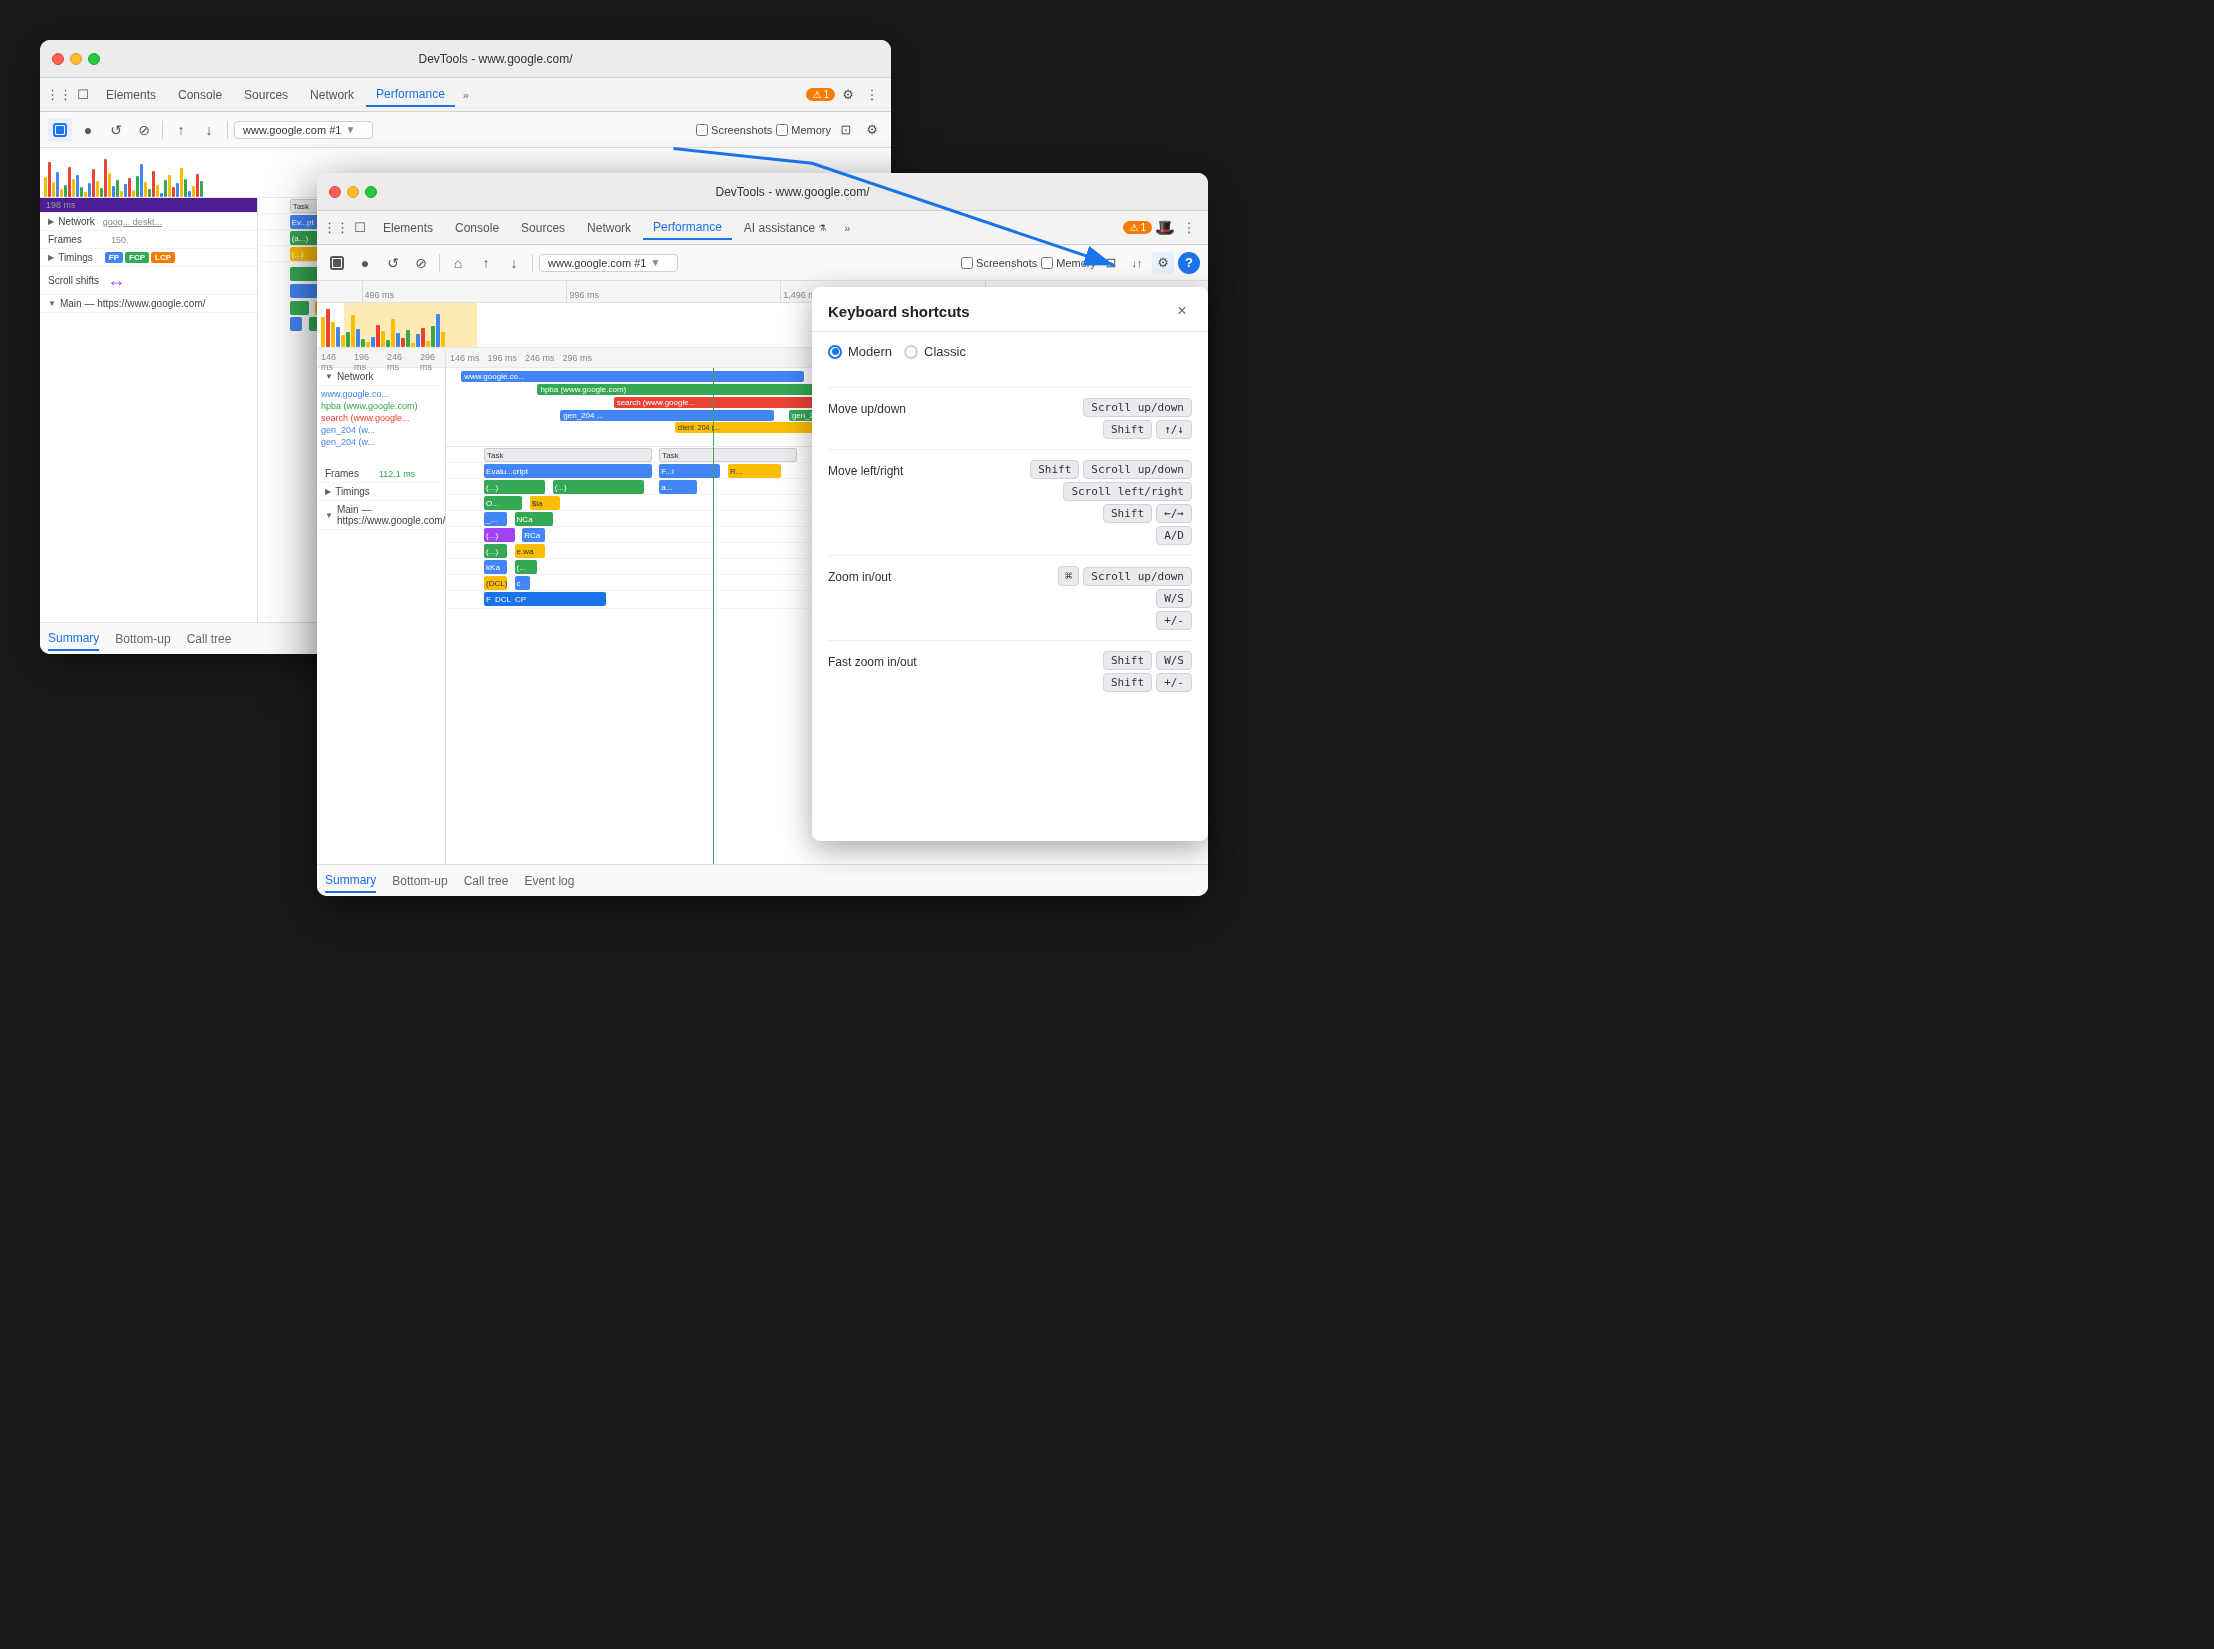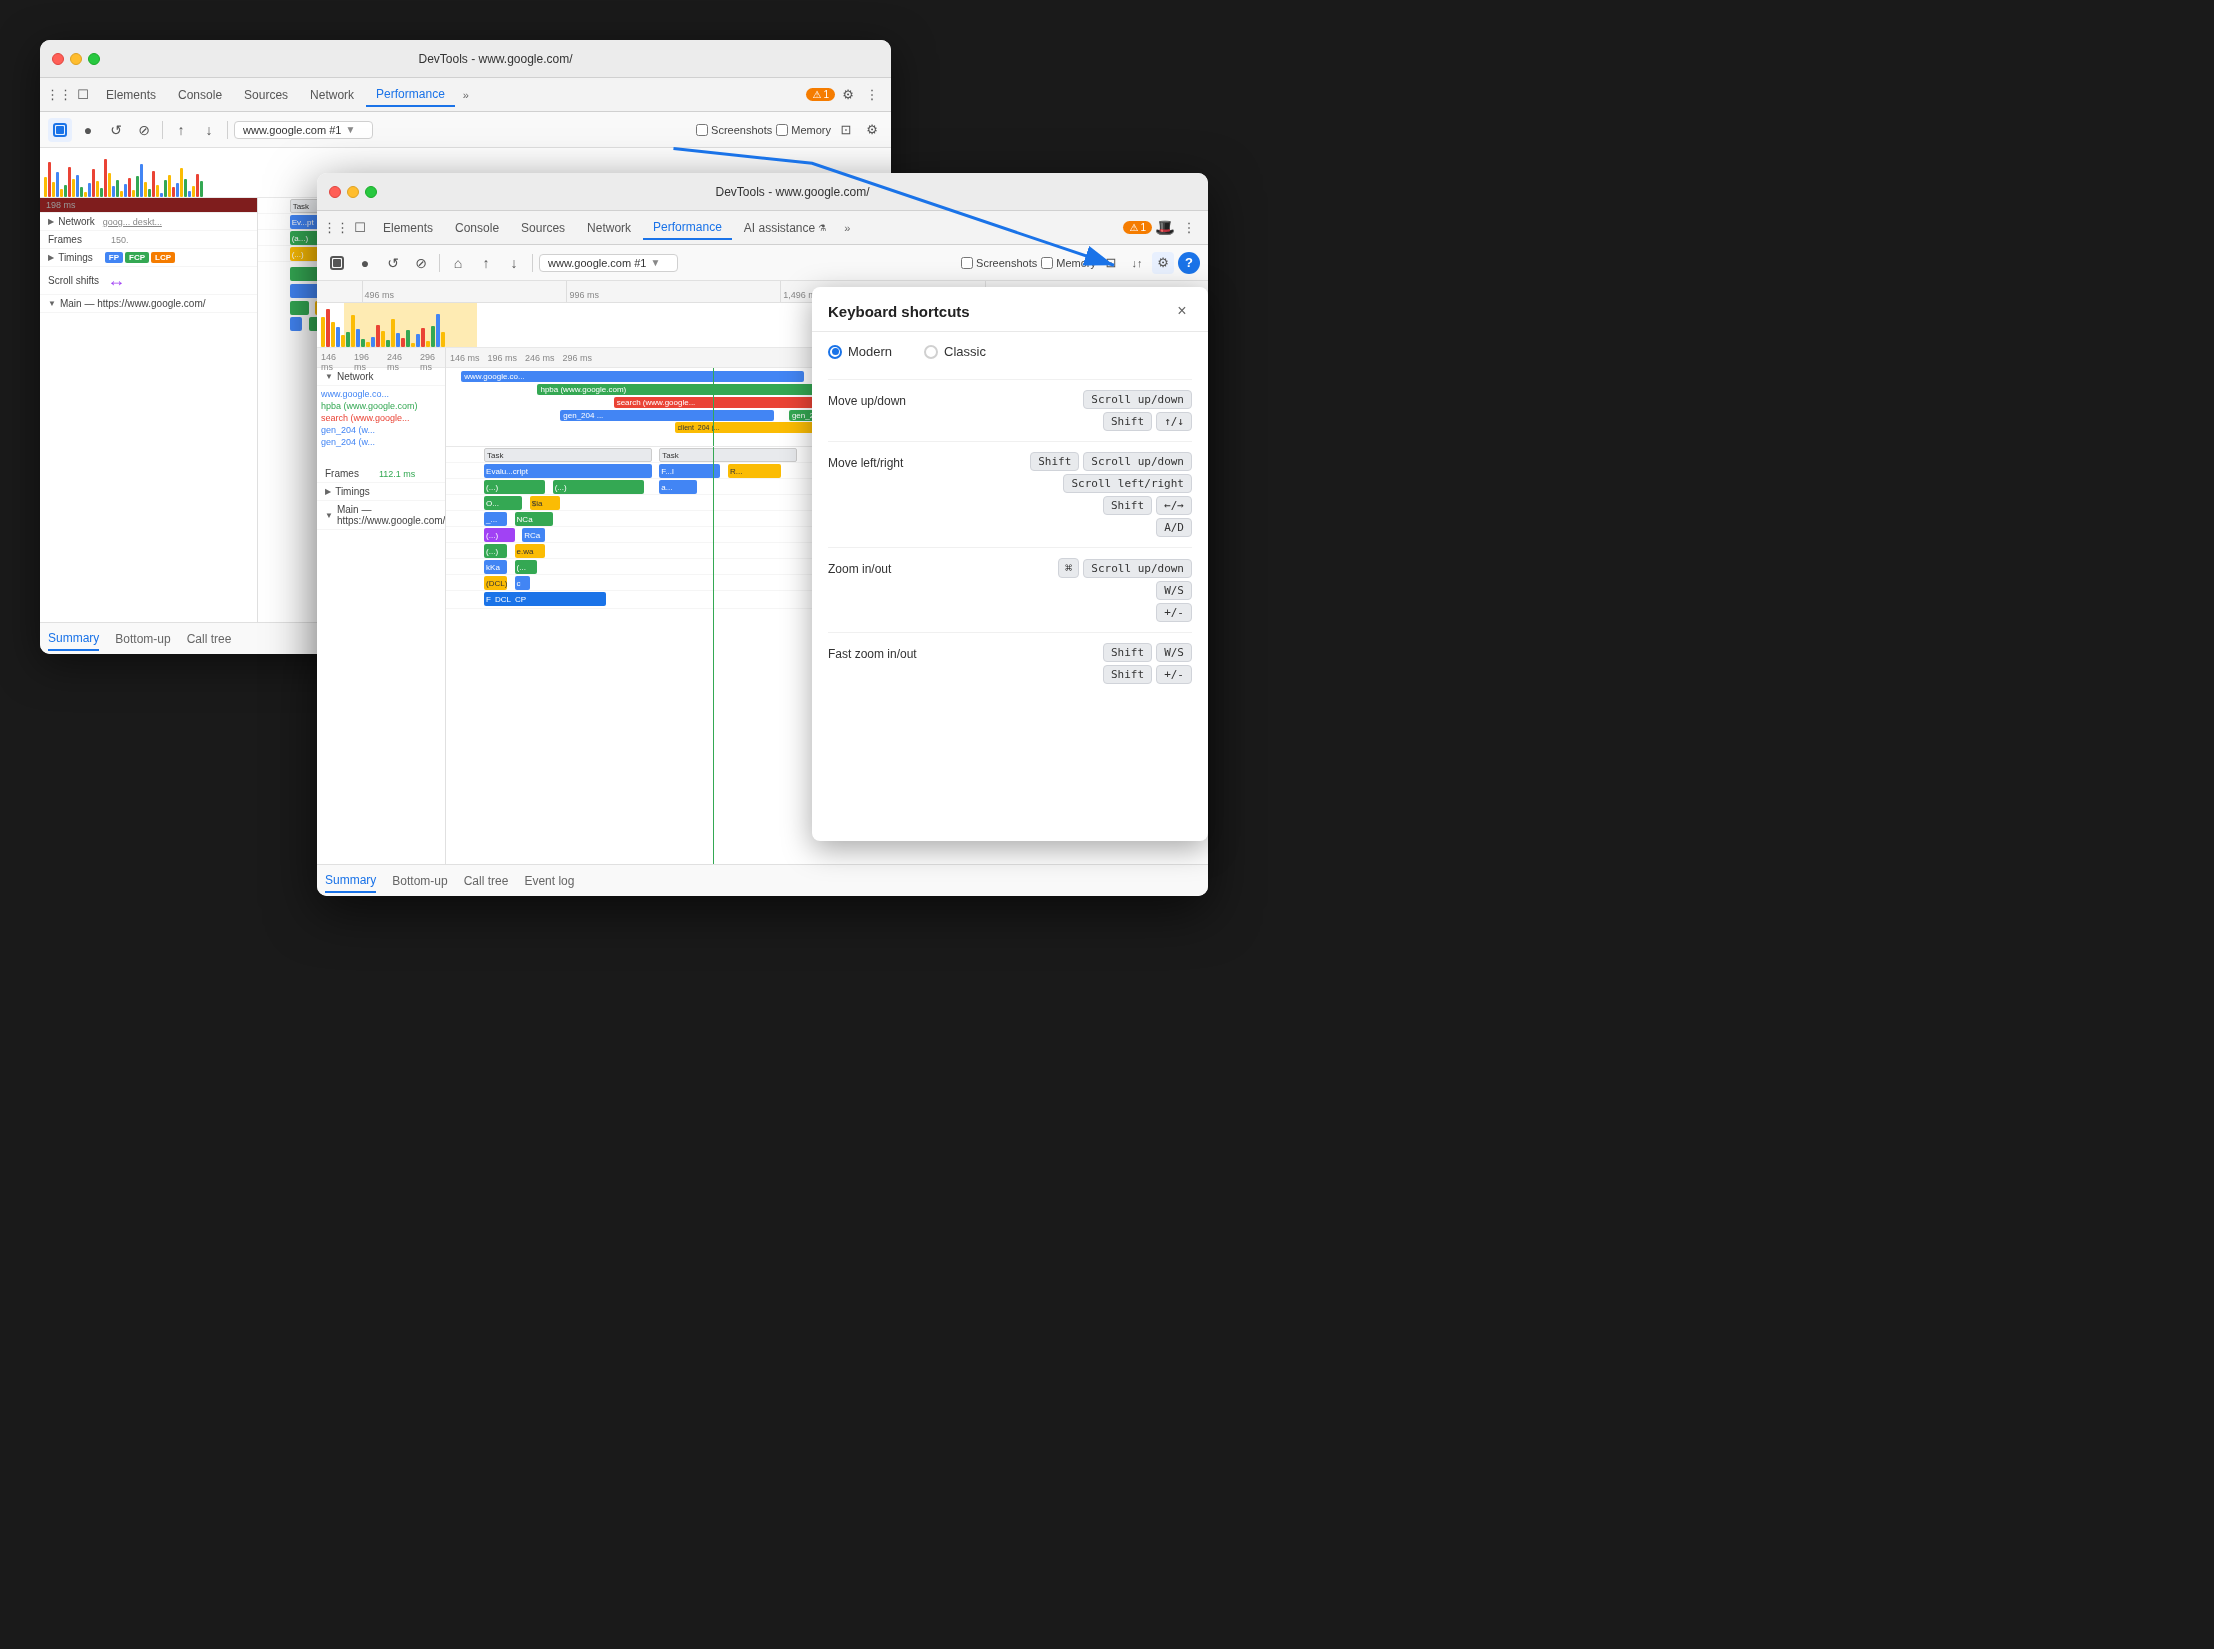--- a/index.html
+++ b/index.html
@@ -221,22 +221,22 @@
     }
 
     .shortcuts-body {
       padding: 12px 16px;
       overflow-y: auto;
       height: calc(100% - 51px);
     }
 
     .radio-group {
       display: flex;
-      gap: 32px;
-      margin-bottom: 20px;
+      gap: 12px;
+      margin-bottom: 28px;
     }
     .radio-item {
       display: flex;
       align-items: center;
       gap: 6px;
       font-size: 13px;
       color: #333;
     }
     .radio-circle {
       width: 14px;
@@ -536,21 +536,21 @@
         <div style="width:3px;height:6px;background:#4285f4;border-radius:1px;"></div>
         <div style="width:3px;height:11px;background:#fbbc04;border-radius:1px;"></div>
         <div style="width:3px;height:23px;background:#ea4335;border-radius:1px;"></div>
         <div style="width:3px;height:16px;background:#34a853;border-radius:1px;"></div>
       </div>
     </div>
 
     <div class="main-content" style="flex:1;overflow:hidden;">
 
       <div class="left-sidebar">
-        <div style="font-size:9px;color:#999;padding:2px 6px;background:#7f1d1d;border-bottom:1px solid #eee;">198 ms</div>
+        <div style="font-size:9px;color:#999;padding:2px 6px;background:#4c1d95;border-bottom:1px solid #eee;">198 ms</div>
         <div class="sidebar-row">
           <span class="triangle">▶</span>
           <span style="font-size:10px;color:#444;">Network</span>
           <span style="font-size:9px;color:#888;margin-left:4px;text-decoration:underline;">goog... deskt...</span>
         </div>
         <div class="sidebar-row">
           <span style="font-size:10px;color:#444;width:59px;">Frames</span>
           <span style="font-size:9px;color:#888;">150.</span>
         </div>
         <div class="sidebar-row">

